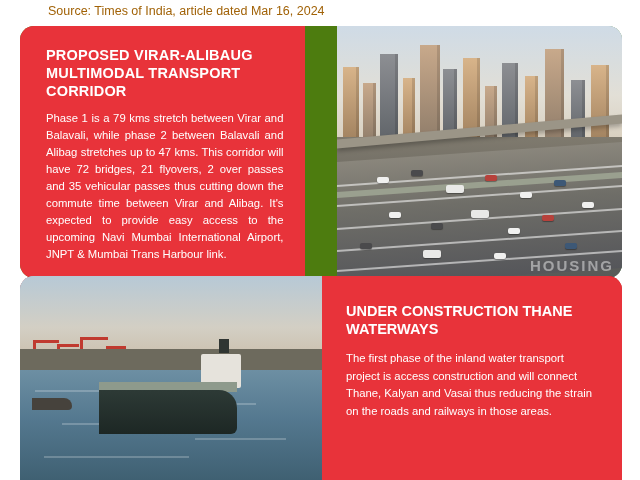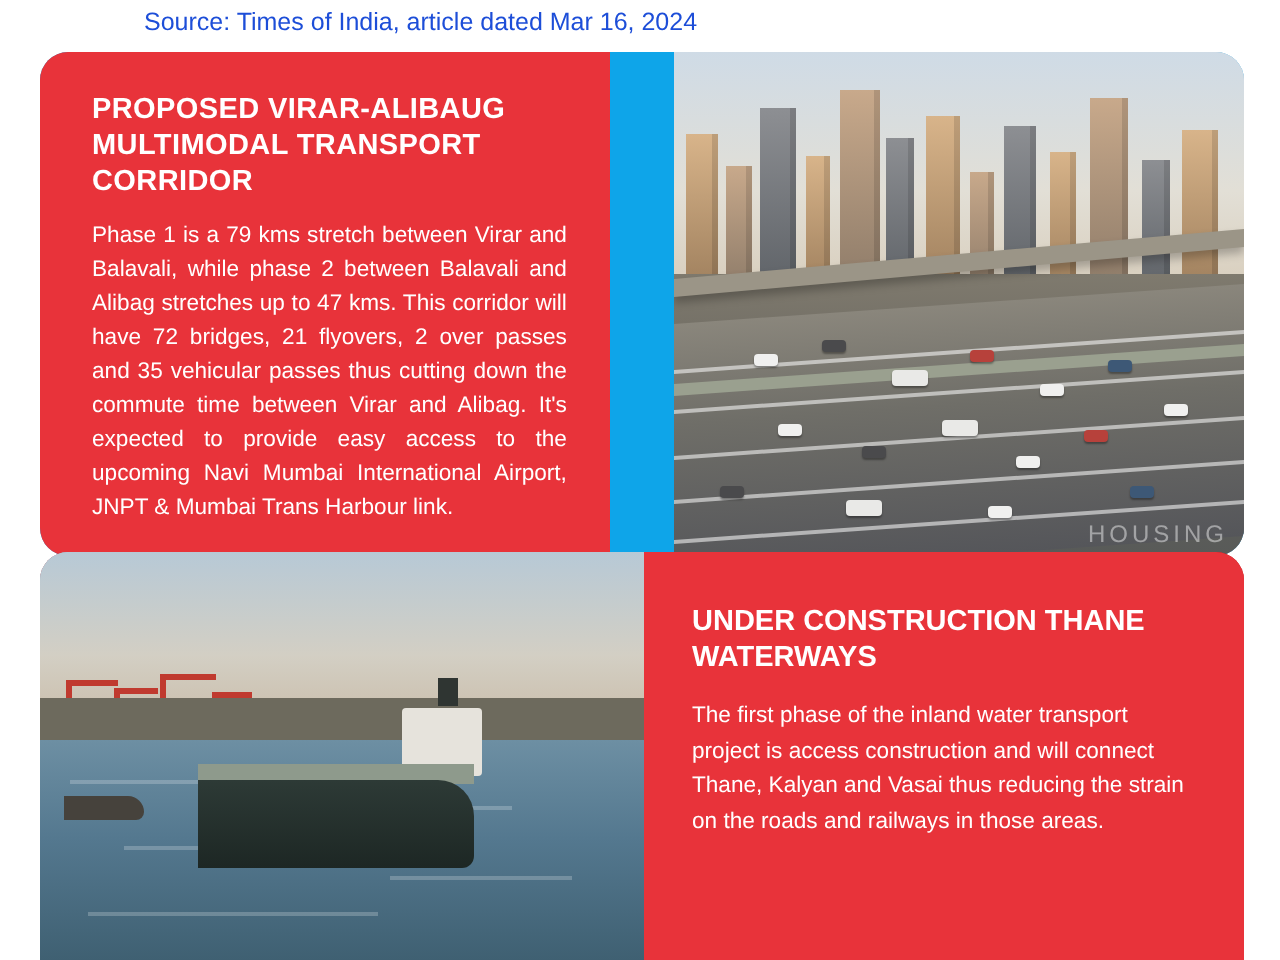--- a/index.html
+++ b/index.html
@@ -10,36 +10,36 @@
     overflow: hidden;
   }
   .page {
     position: relative;
     width: 640px; height: 480px;
     background: #ffffff;
   }
 
   .source-line {
     font-size: 12.5px;
-    color: #1d4ed8;
-    padding-left: 72px;
+    color: #a16207;
+    padding-left: 48px;
     line-height: 1.2;
   }
   .source-top { position: absolute; top: 4px; left: 0; }
   .source-mid { position: absolute; top: 250px; left: 0; }
 
   
   .card1 {
     position: absolute;
     top: 26px; left: 20px;
     width: 602px; height: 252px;
     display: flex;
     border-radius: 14px;
     overflow: hidden;
-    background: #0ea5e9;
+    background: #4d7c0f;
     gap: 32px;
   }
   .card1-text {
     width: 300px;
     background: #e8333a;
     padding: 20px 22px 16px 26px;
     color: #ffffff;
   }
   .card1-title {
     font-size: 14.5px;
@@ -109,24 +109,24 @@
   .flyover {
     position: absolute; left: 0; top: 40%;
     width: 100%; height: 9px;
     background: #9b9587;
     transform: skewY(-5deg);
     box-shadow: 0 3px 4px rgba(0,0,0,.25);
   }
   .watermark {
     position: absolute;
     right: 8px; bottom: 4px;
-    font-size: 12px;
+    font-size: 15px;
     letter-spacing: 2px;
     color: rgba(255,255,255,0.45);
-    font-weight: normal;
+    font-weight: bold;
     white-space: nowrap;
   }
 
   
   .card2 {
     position: absolute;
     top: 276px; left: 20px;
     width: 602px; height: 204px;
     display: flex;
     border-radius: 14px 14px 0 0;

